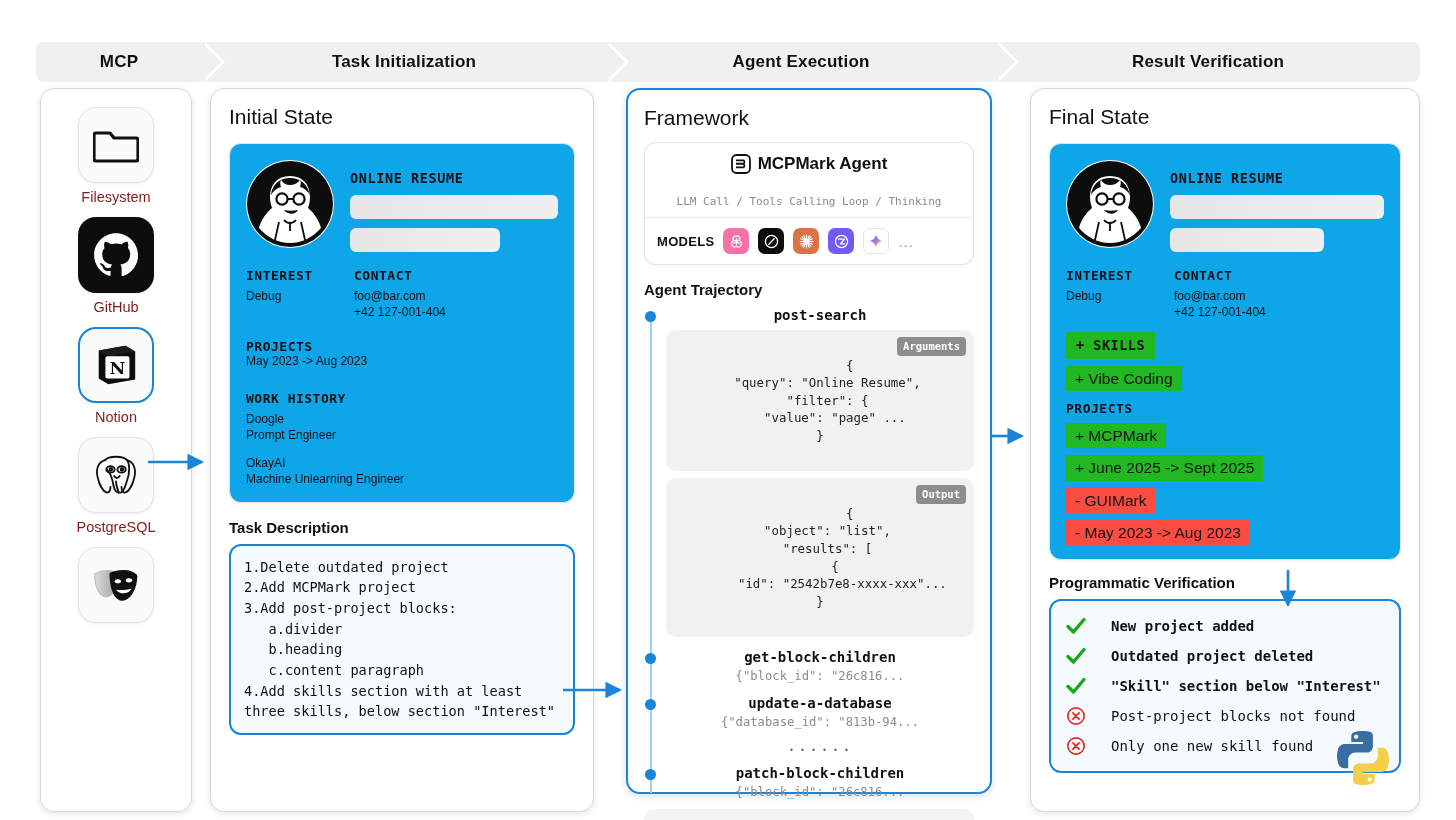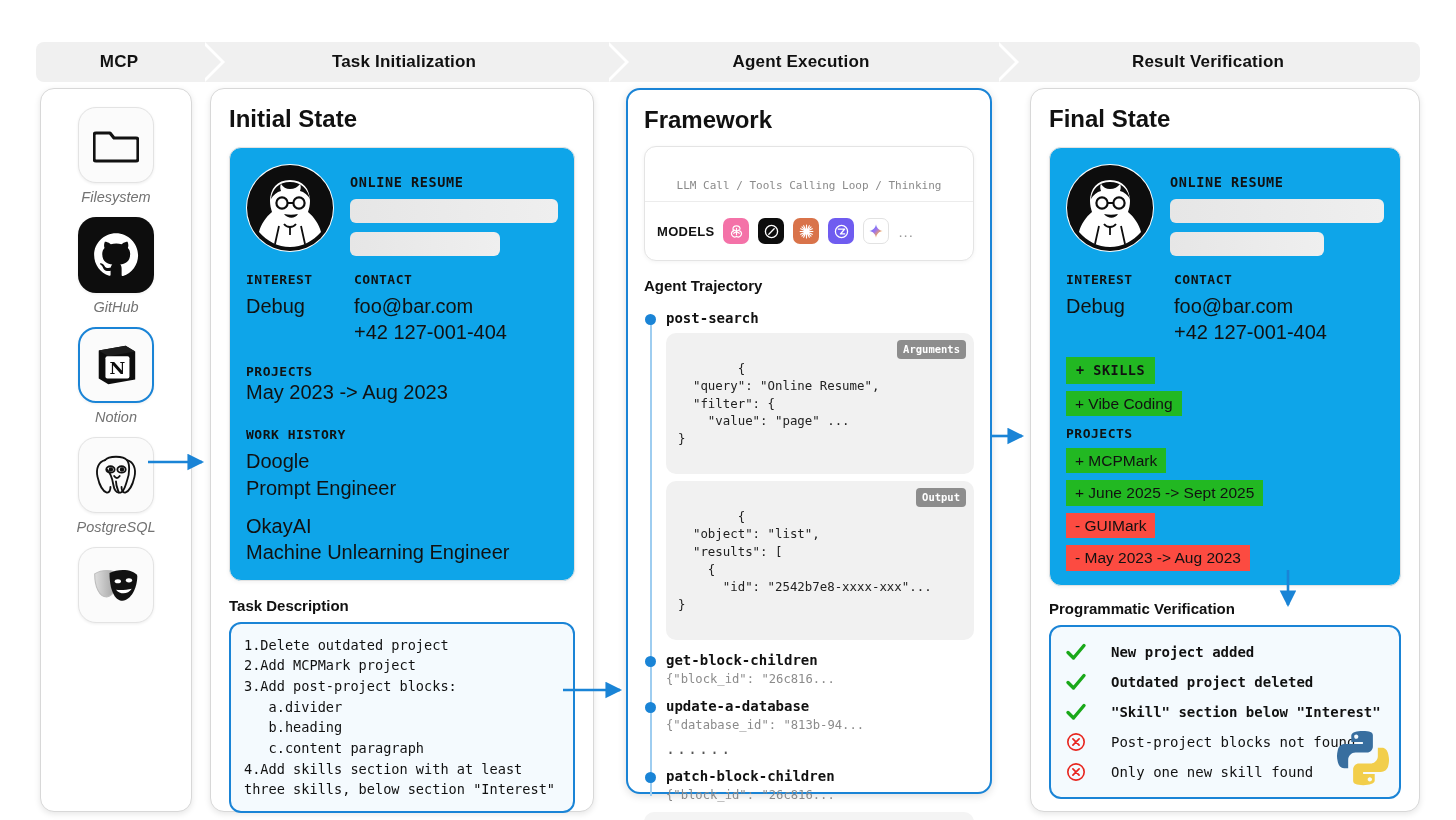--- a/index.html
+++ b/index.html
@@ -37,77 +37,77 @@
   .chev.w1 { width:404px; }
   .chev.w2 { width:390px; }
   .chev.w3 { width:424px; }
 
   
   .panel {
     position:absolute; background:#fff; border:1px solid #d8d8d8;
     border-radius:14px; box-shadow:0 2px 6px rgba(0,0,0,.10);
   }
   .panel.accent { border:2px solid #1a84d6; box-shadow:0 2px 8px rgba(0,0,0,.13); }
-  .panel-title { font-size:24px; font-weight:bold; color:#111; }
+  .panel-title { font-size:21px; font-weight:normal; color:#111; }
 
   
   #mcp-panel { left:40px; top:88px; width:152px; height:724px; }
   .mcp-list { display:flex; flex-direction:column; align-items:center; padding-top:18px; gap:2px;}
   .mcp-item { display:flex; flex-direction:column; align-items:center; }
   .mcp-tile {
     width:76px; height:76px; border-radius:18px; background:#fbfbfb;
     border:1px solid #e3e3e3; display:flex; align-items:center; justify-content:center;
     box-shadow:0 1px 3px rgba(0,0,0,.07);
   }
   .mcp-tile.sel { border:2.5px solid #1a84d6; }
   .mcp-tile.black { background:#0d0d0d; border:none; }
-  .mcp-label { font-size:14.5px; color:#737373; margin:6px 0 10px;font-style:italic; }
+  .mcp-label { font-size:14.5px; color:#7f1d1d; margin:6px 0 10px; }
 
   
   #initial-panel { left:210px; top:88px; width:384px; height:724px; padding:16px 18px; }
   .resume-card {
     margin-top:14px; border:1px solid #e2e2e2; border-radius:12px; background:#0ea5e9;
     padding:16px 16px 14px; box-shadow:0 1px 4px rgba(0,0,0,.06);
   }
   .resume-top { display:flex; gap:16px; align-items:flex-start; }
   .avatar { width:88px; height:88px; border-radius:50%; flex:0 0 88px; overflow:hidden; background:#fff; }
   .res-head { flex:1; padding-top:10px; }
   .res-title { font-family:"DejaVu Sans Mono", monospace; font-weight:bold; font-size:13.5px; letter-spacing:.6px; color:#111; }
   .skel { height:24px; border-radius:6px; margin-top:9px;
           background:linear-gradient(90deg,#e6e6e6,#efefef); }
   .skel.w1 { width:100%; }
   .skel.w2 { width:72%; }
   .sec-label { font-family:"DejaVu Sans Mono", monospace; font-weight:bold; font-size:13px; letter-spacing:.5px; color:#111; }
-  .sec-val { font-size:20px; color:#111; line-height:1.32; }
+  .sec-val { font-size:12px; color:#111; line-height:1.32; }
   .two-col { display:flex; margin-top:16px; }
   .col-a { width:108px; }
   .col-b { flex:1; }
 
   
   .sub-title { font-size:15px; font-weight:bold; color:#111; margin-top:16px; }
   .task-box {
     margin-top:8px; border:2px solid #1a84d6; border-radius:12px; background:#f4fafe;
     padding:11px 13px; font-family:"DejaVu Sans Mono", monospace; font-size:13.6px;
     line-height:1.52; color:#111; white-space:pre;
   }
 
   
   #framework-panel { left:626px; top:88px; width:366px; height:706px; padding:16px 16px; }
   .agent-card { margin-top:12px; border:1px solid #e4e4e4; border-radius:12px; overflow:hidden; background:#fff;
                 box-shadow:0 1px 4px rgba(0,0,0,.05); }
   .agent-head { padding:11px 10px 9px; text-align:center; }
   .agent-name { font-size:17px; font-weight:bold; display:flex; align-items:center; justify-content:center; gap:7px; }
   .agent-sub { font-family:"DejaVu Sans Mono", monospace; font-size:11px; color:#8a8a8a; margin-top:21px; }
-  .agent-models { border-top:1px solid #ececec; padding:16px 12px; display:flex; align-items:center; gap:9px; }
+  .agent-models { border-top:1px solid #ececec; padding:10px 12px; display:flex; align-items:center; gap:9px; }
   .models-label { font-size:13px; font-weight:bold; letter-spacing:.3px; }
   .mico { width:26px; height:26px; border-radius:7px; display:flex; align-items:center; justify-content:center; flex:0 0 26px;}
   .dots { color:#999; font-size:15px; letter-spacing:1px; }
 
   .traj-title { font-size:15px; font-weight:bold; margin-top:16px; }
-  .traj { position:relative; margin-top:16px; padding-left:22px; }
+  .traj { position:relative; margin-top:9px; padding-left:22px;text-align:center; }
   .traj-line { position:absolute; left:6px; top:8px; bottom:6px; width:2px; background:#9ecdf0; }
   .tstep { position:relative; margin-bottom:8px; }
   .tdot { position:absolute; left:-21px; top:4px; width:11px; height:11px; border-radius:50%; background:#1a84d6; }
   .tname { font-family:"DejaVu Sans Mono", monospace; font-weight:bold; font-size:14px; color:#111; }
   .tsnip { font-family:"DejaVu Sans Mono", monospace; font-size:12.2px; color:#8b8b8b; margin-top:4px; }
   .code-box {
     position:relative; background:#f1f1f1; border-radius:10px; padding:9px 12px; margin-top:7px;
     font-family:"DejaVu Sans Mono", monospace; font-size:12.4px; line-height:1.42; color:#222; white-space:pre;
   }
   .tag {
@@ -292,20 +292,27 @@
    c.content paragraph
 4.Add skills section with at least
 three skills, below section "Interest"</div>
 </div>
 
 <div class="panel accent" id="framework-panel">
   <div class="panel-title">Framework</div>
 
   <div class="agent-card">
     <div class="agent-head">
+      <div class="agent-name">
+        <svg width="20" height="20" viewBox="0 0 20 20">
+          <rect x="1" y="1" width="18" height="18" rx="4.5" fill="none" stroke="#111" stroke-width="1.8"></rect>
+          <path d="M5 6.3 h7.5 a2 2 0 0 1 0 3.4 h-7.5 M5 10 h7.5 a2 2 0 0 1 0 3.4 h-7.5" fill="none" stroke="#111" stroke-width="1.7"></path>
+        </svg>
+        <span>MCPMark Agent</span>
+      </div>
       <div class="agent-sub">LLM Call / Tools Calling Loop / Thinking</div>
     </div>
     <div class="agent-models">
       <span class="models-label">MODELS</span>
 
       <span class="mico" style="background:#f472a8">
         <svg width="17" height="17" viewBox="0 0 24 24">
             <g fill="none" stroke="#fff" stroke-width="1.7" stroke-linecap="round">
           <path d="M12 4c-3 0-5 2-5 4.5 0 1 .3 1.8.8 2.5M12 4c3 0 5 2 5 4.5"></path>
           <path d="M7.8 11c-2.6 1.5-3.4 4.3-2.2 6.4 1.2 2.1 4 2.8 6.4 1.6M16.2 11c2.6 1.5 3.4 4.3 2.2 6.4-1.2 2.1-4 2.8-6.4 1.6"></path>

